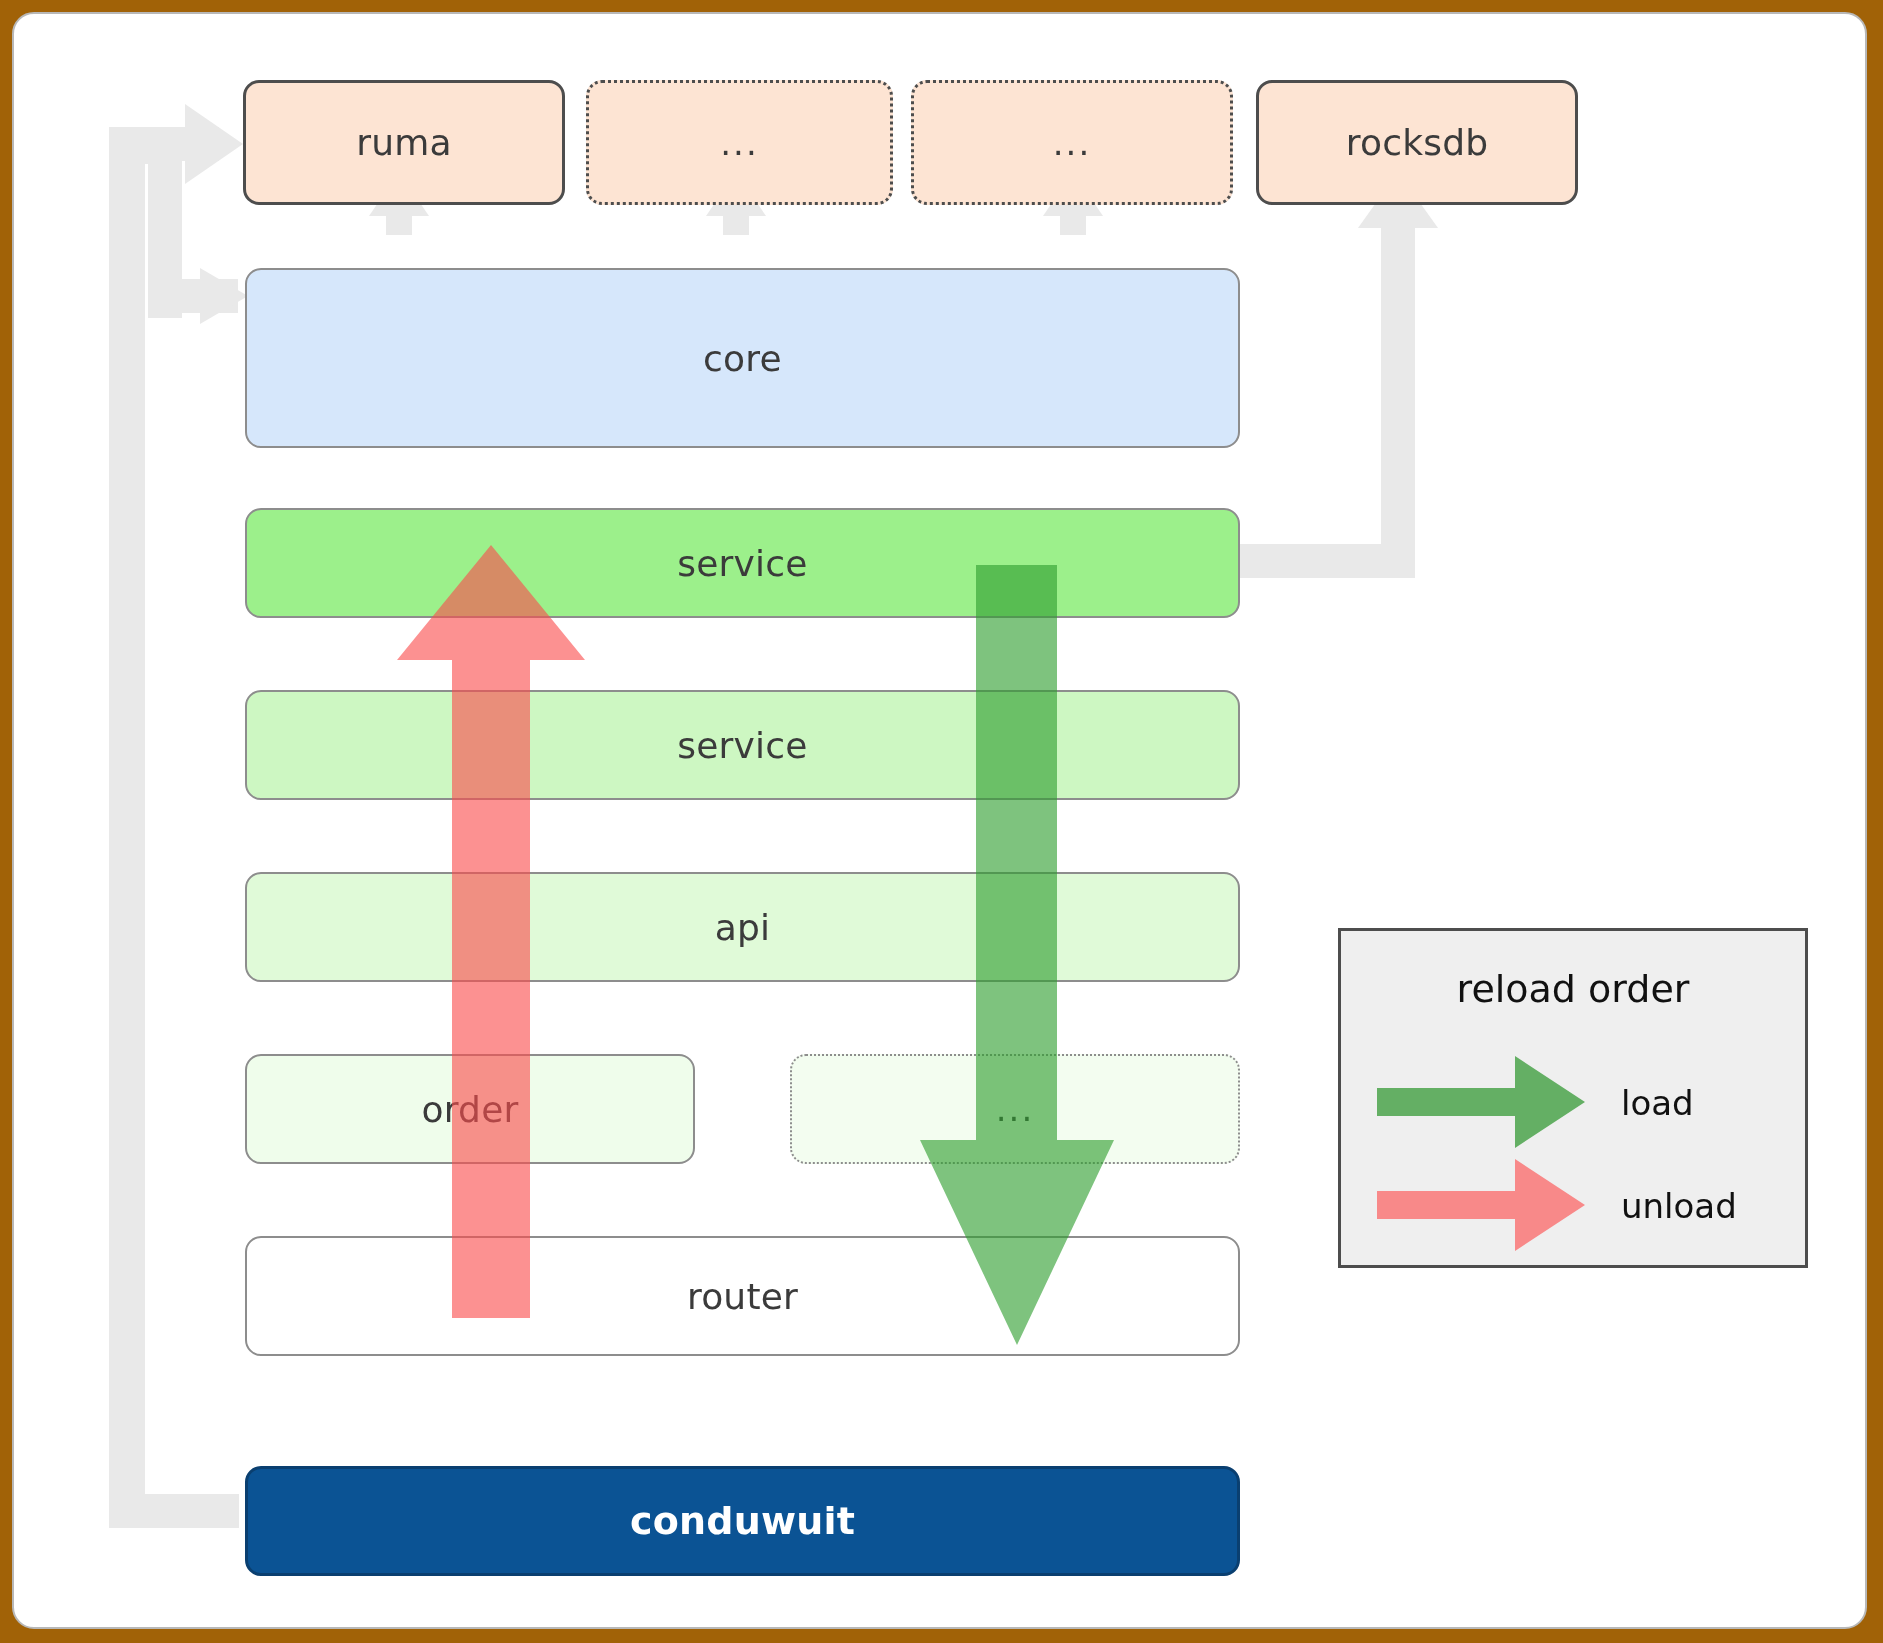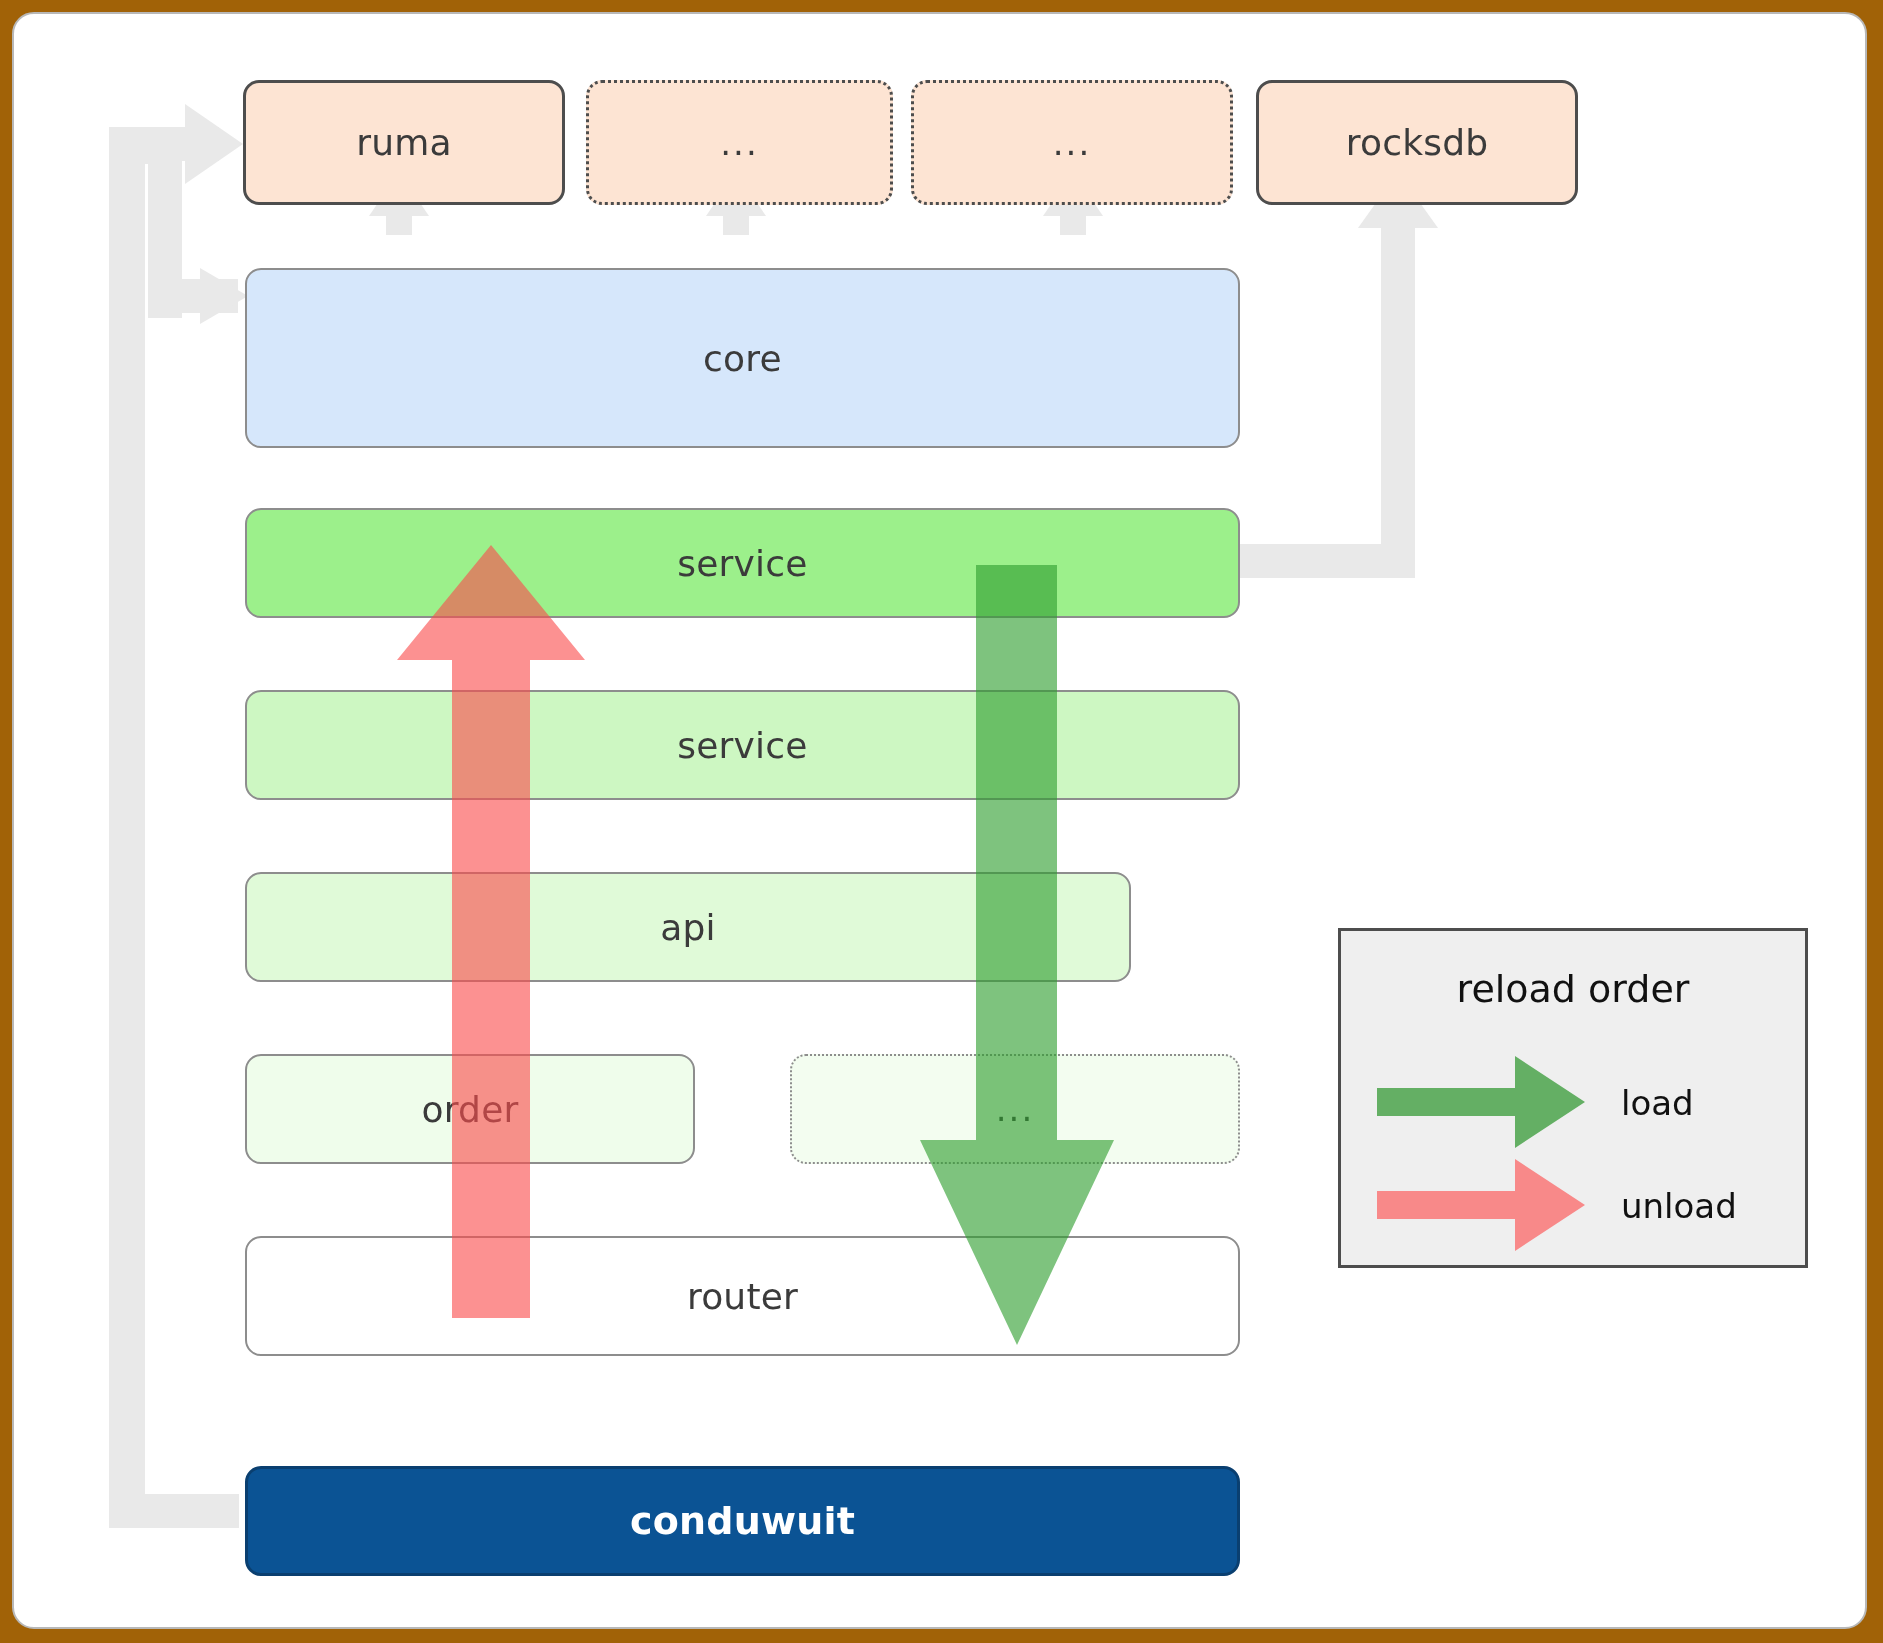--- a/index.html
+++ b/index.html
@@ -162,21 +162,21 @@
   </div>
 
   <div class="node layer" style="left:245px; top:508px; width:995px; height:110px; background:#9cf08b;">
     <span>service</span>
   </div>
 
   <div class="node layer" style="left:245px; top:690px; width:995px; height:110px; background:#cdf7c2;">
     <span>service</span>
   </div>
 
-  <div class="node layer" style="left:245px; top:872px; width:886px; height:110px; background:#e0fad8;">
+  <div class="node layer" style="left:245px; top:872px; width:995px; height:110px; background:#e0fad8;">
     <span>api</span>
   </div>
 
   <div class="node layer" style="left:245px; top:1054px; width:450px; height:110px; background:#effdeb;">
     <span>order</span>
   </div>
 
   <div class="node layer dotted dots" style="left:790px; top:1054px; width:450px; height:110px; background:#f3fdf0;">
     <span>...</span>
   </div>

